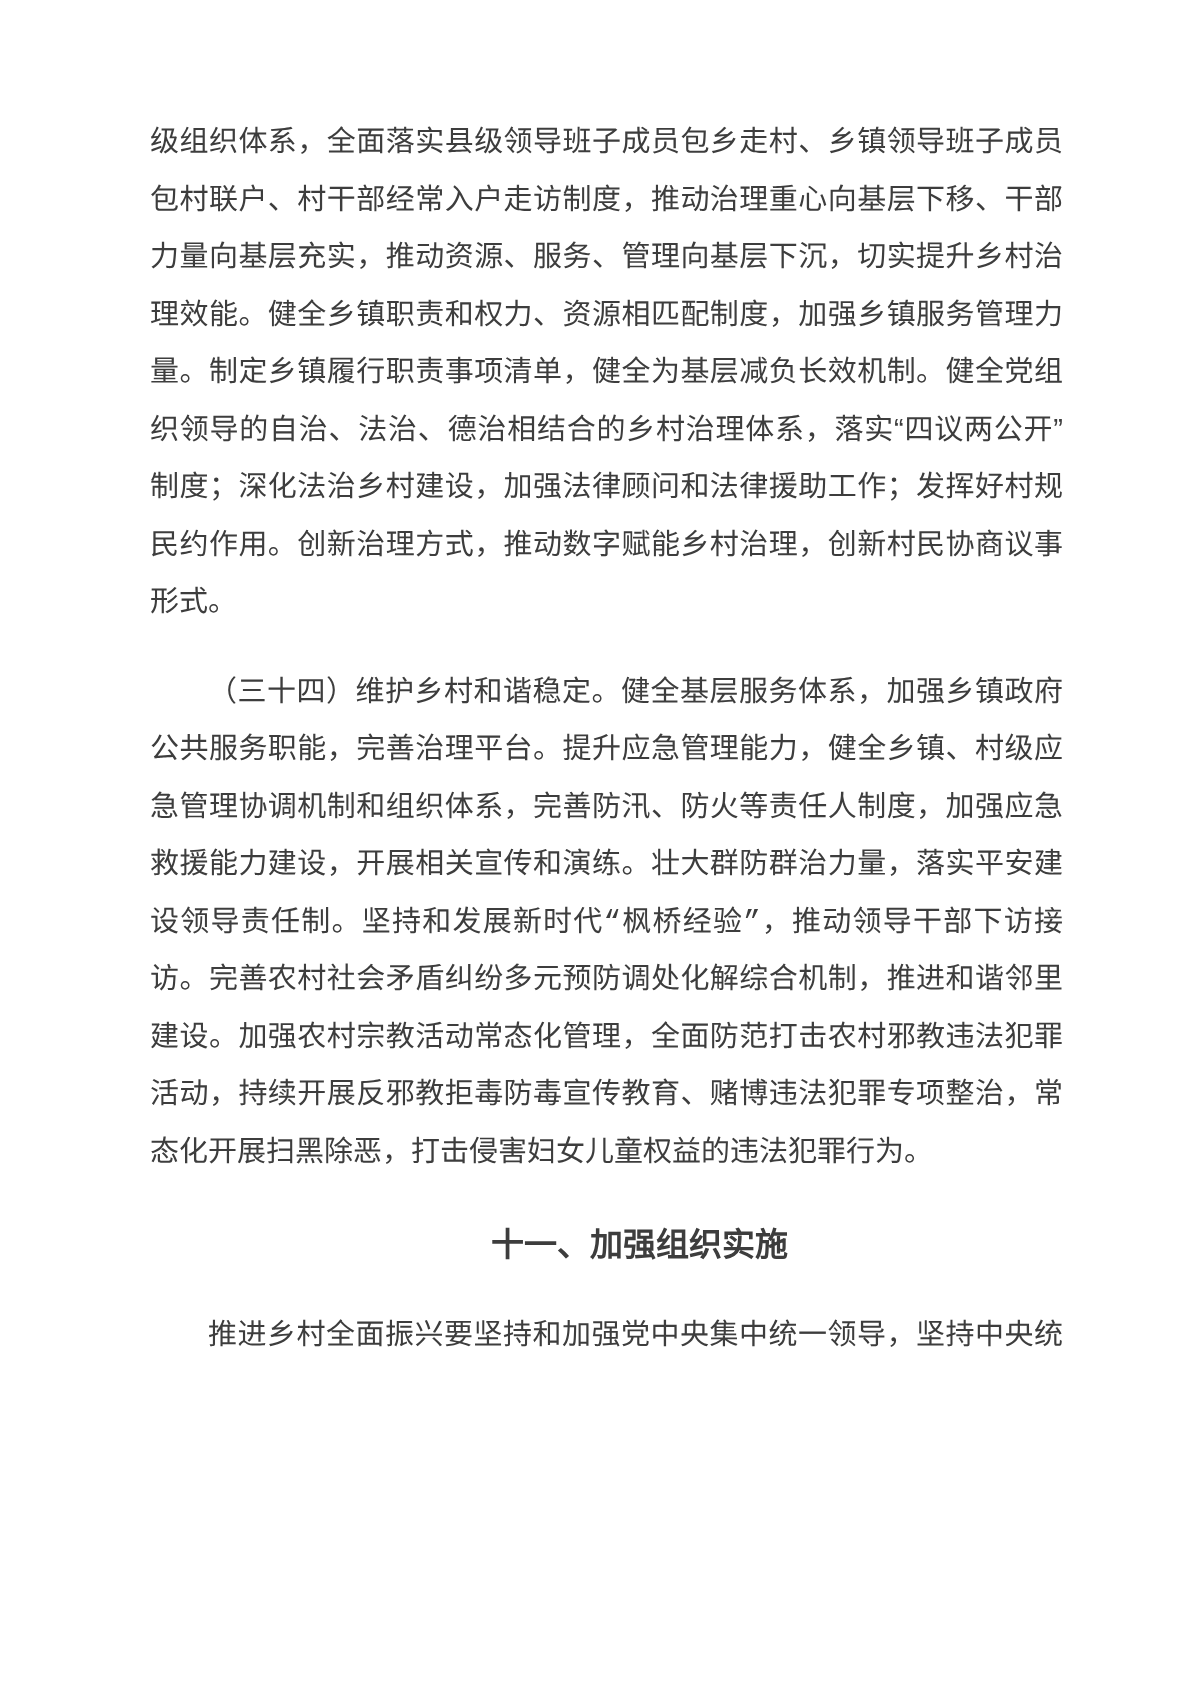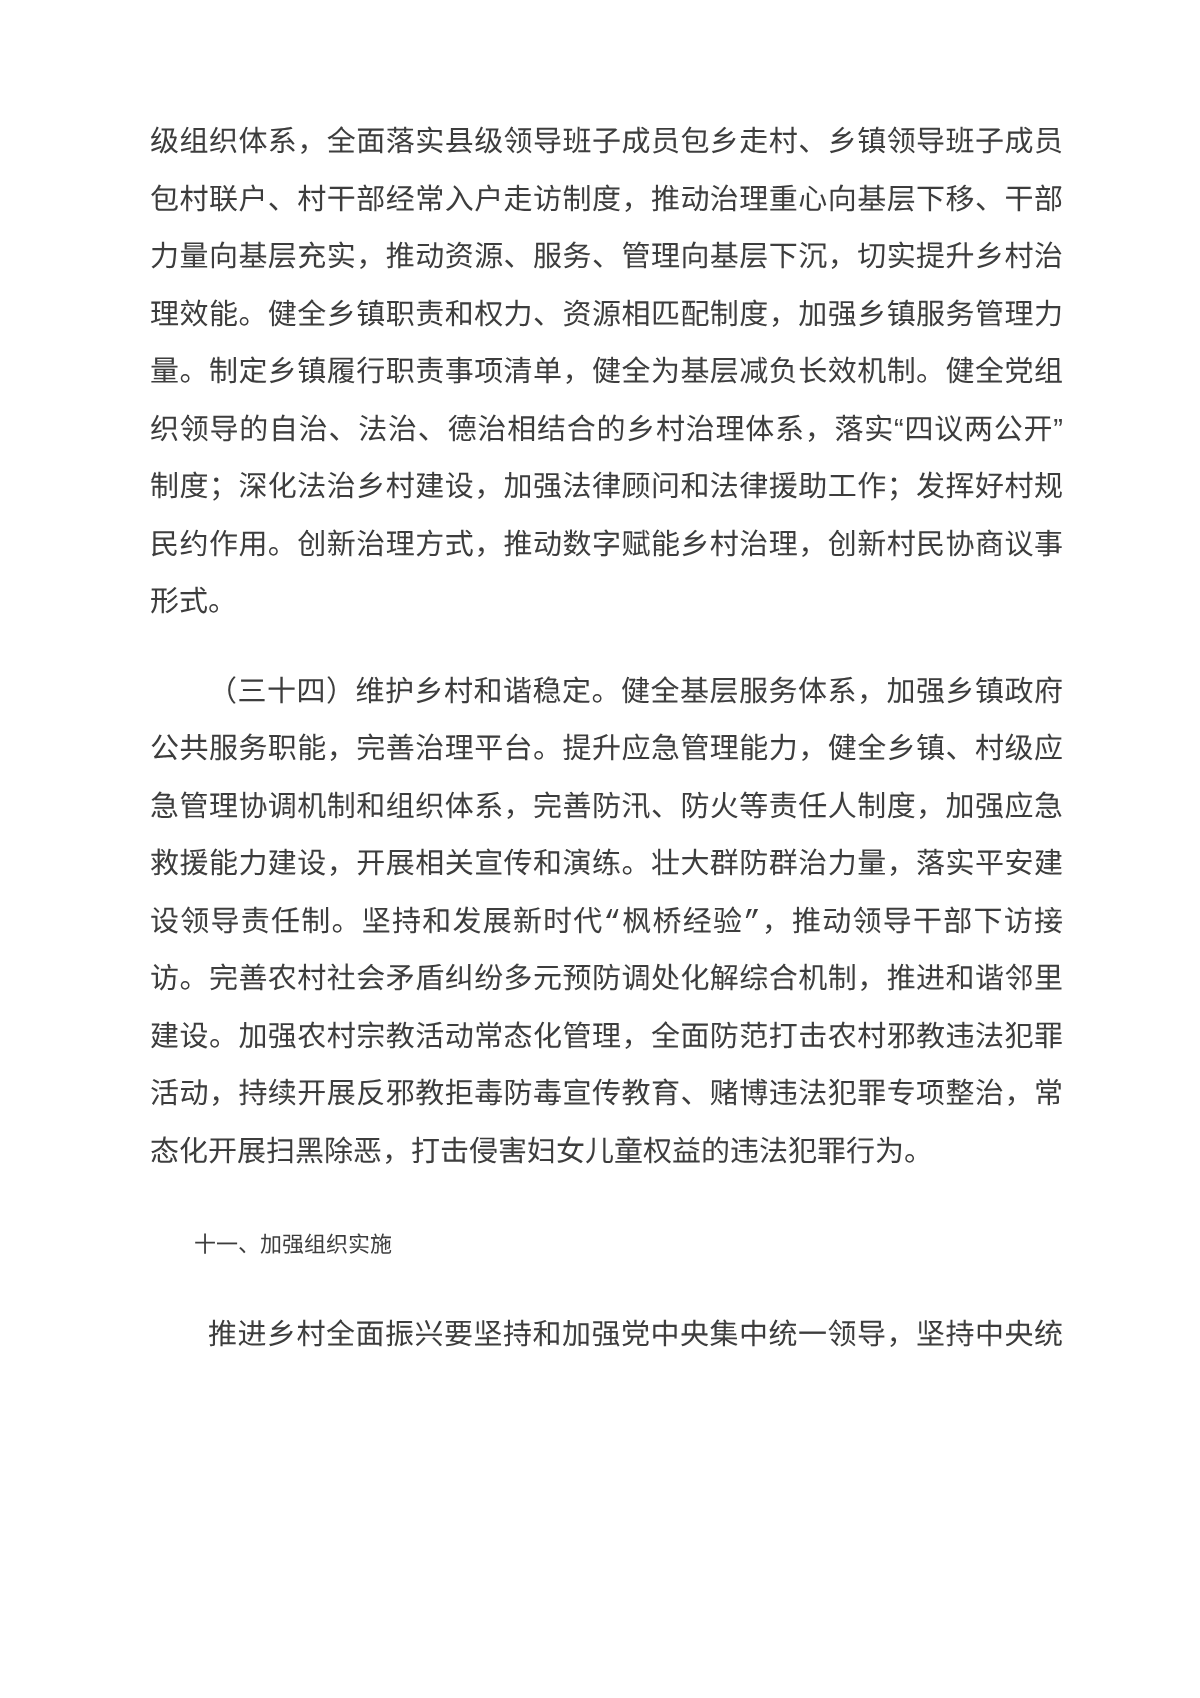--- a/index.html
+++ b/index.html
@@ -27,26 +27,26 @@
     margin: 34px 0;
   }
   .para.first {
     margin-top: 0;
   }
   .indent {
     text-indent: 2em;
     font-family: Liberation Mono, monospace;
   }
   .section-heading {
-    font-size: 22px;
+    font-size: 33px;
     line-height: 57.5px;
-    font-weight: 400;
+    font-weight: 700;
     margin: 34px 0;
     text-indent: 2em;
-    text-align: left;
+    text-align: center;
   }
 </style>
 </head>
 <body>
 
 <div class="page">
   <p class="para first">级组织体系，全面落实县级领导班子成员包乡走村、乡镇领导班子成员包村联户、村干部经常入户走访制度，推动治理重心向基层下移、干部力量向基层充实，推动资源、服务、管理向基层下沉，切实提升乡村治理效能。健全乡镇职责和权力、资源相匹配制度，加强乡镇服务管理力量。制定乡镇履行职责事项清单，健全为基层减负长效机制。健全党组织领导的自治、法治、德治相结合的乡村治理体系，落实“四议两公开”制度；深化法治乡村建设，加强法律顾问和法律援助工作；发挥好村规民约作用。创新治理方式，推动数字赋能乡村治理，创新村民协商议事形式。</p>
 
   <p class="para indent">（三十四）维护乡村和谐稳定。健全基层服务体系，加强乡镇政府公共服务职能，完善治理平台。提升应急管理能力，健全乡镇、村级应急管理协调机制和组织体系，完善防汛、防火等责任人制度，加强应急救援能力建设，开展相关宣传和演练。壮大群防群治力量，落实平安建设领导责任制。坚持和发展新时代“枫桥经验”，推动领导干部下访接访。完善农村社会矛盾纠纷多元预防调处化解综合机制，推进和谐邻里建设。加强农村宗教活动常态化管理，全面防范打击农村邪教违法犯罪活动，持续开展反邪教拒毒防毒宣传教育、赌博违法犯罪专项整治，常态化开展扫黑除恶，打击侵害妇女儿童权益的违法犯罪行为。</p>
 

